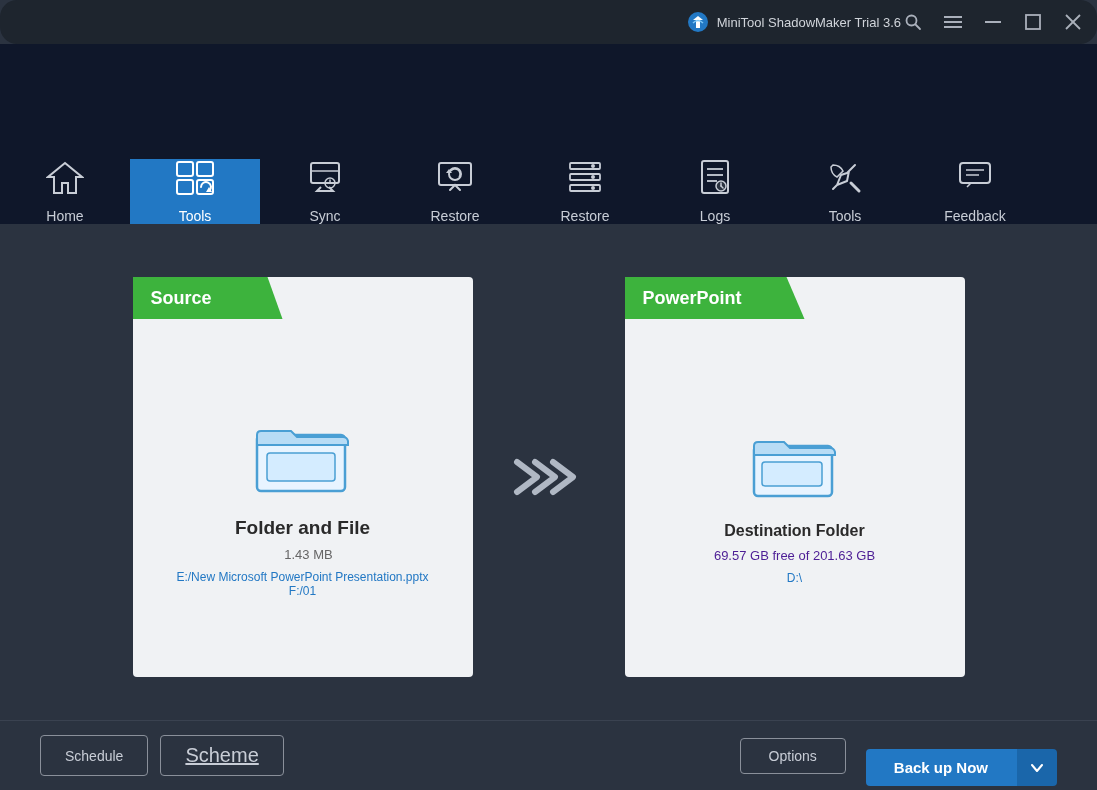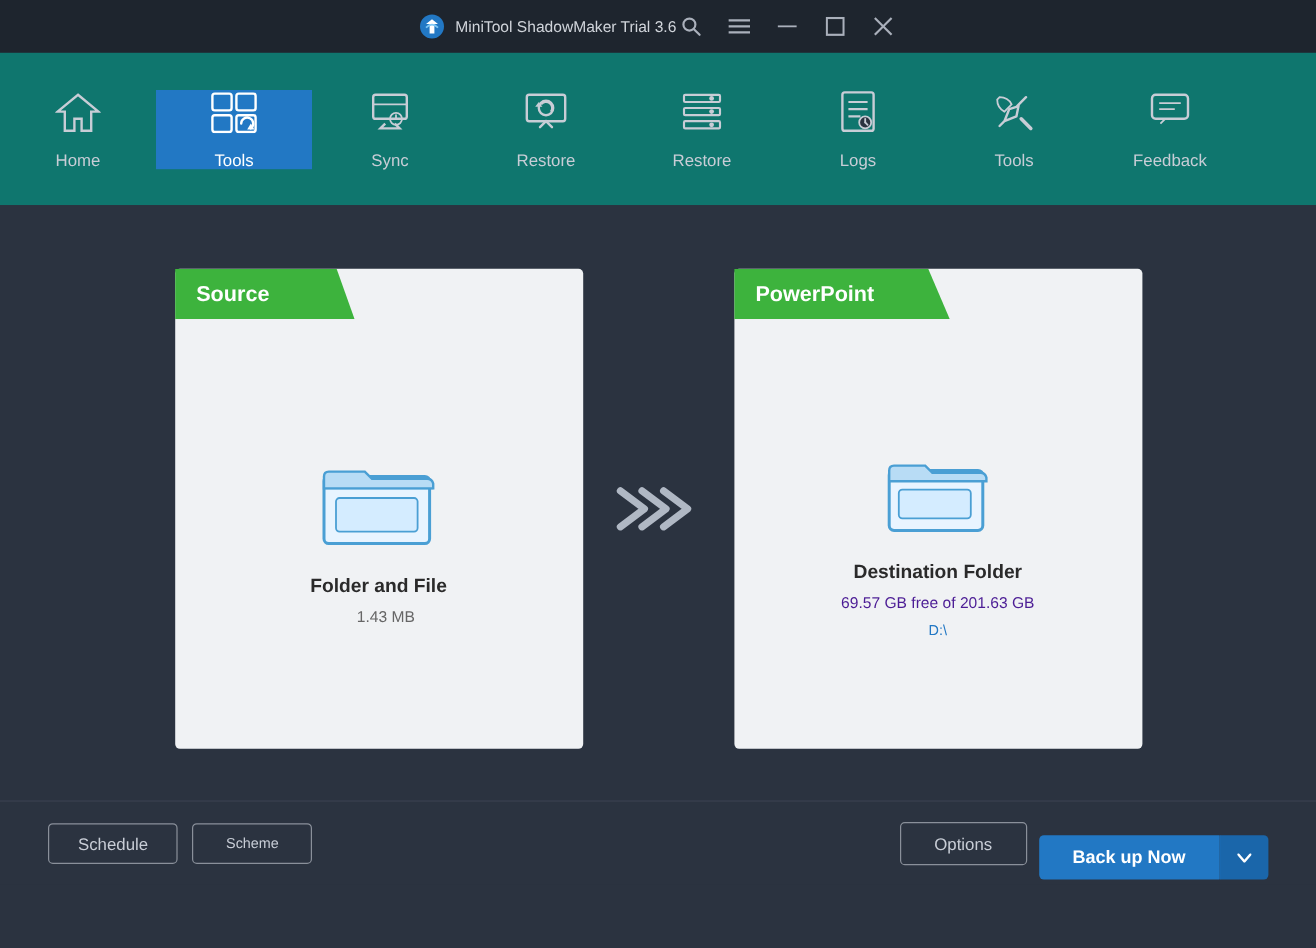--- a/index.html
+++ b/index.html
@@ -12,21 +12,22 @@
       position: relative;
     }
 
     
     #titlebar {
       background: #1e252e;
       height: 44px;
       display: flex;
       align-items: center;
       padding: 0 12px;
-      justify-content: center;
+      justify-content: flex-end;
+      border-radius: 17px;
     }
     #titlebar-left {
       display: flex;
       align-items: center;
       gap: 8px;
     }
     #titlebar-title {
       color: #d0d4da;
       font-size: 13px;
     }
@@ -41,24 +42,24 @@
       cursor: pointer;
       width: 24px;
       height: 24px;
       display: flex;
       align-items: center;
       justify-content: center;
     }
 
     
     #navbar {
-      background: #0f766e;
-      height: 127px;
-      display: flex;
-      align-items: center;
+      background: #0f172a;
+      height: 180px;
+      display: flex;
+      align-items: flex-end;
     }
     .nav-item {
       display: flex;
       flex-direction: column;
       align-items: center;
       justify-content: center;
       width: 130px;
       gap: 8px;
       cursor: pointer;
       color: #c8cdd6;
@@ -183,20 +184,21 @@
     }
 
     .btn-options {
       background: transparent;
       border: 1.5px solid #8a909a;
       color: #c8cdd6;
       border-radius: 4px;
       padding: 8px 28px;
       font-size: 14px;
       cursor: pointer;
+      margin-right: 10px;
     }
 
     .btn-backup-now {
       background: #2278c4;
       border: none;
       color: #fff;
       border-radius: 4px 0 0 4px;
       padding: 10px 28px;
       font-size: 15px;
       font-weight: 600;
@@ -361,38 +363,40 @@
         <line x1="9" y1="11" x2="27" y2="11" stroke="#c8cdd6" stroke-width="1.5"></line>
         <line x1="9" y1="16" x2="22" y2="16" stroke="#c8cdd6" stroke-width="1.5"></line>
       </svg>
     </span>
     <span class="nav-label">Feedback</span>
   </div>
 </div>
 
 <div id="main" style="display:flex; flex-direction:column; align-items:center; justify-content:center; padding: 20px 40px; background:#2b3340; height:calc(790px - 44px - 180px - 70px);">
 
-  <div id="backup-row" style="display:flex; align-items:center; justify-content:center; gap:3px; width:100%; max-width:920px;">
+  <div id="backup-row" style="display:flex; align-items:center; justify-content:center; gap:16px; width:100%; max-width:920px;">
 
     <div class="backup-panel" style="width:340px; min-height:400px; position:relative; display:flex; flex-direction:column; align-items:center; padding: 50px 20px 30px 20px; background:#f0f2f4; border-radius:4px;">
 
       <div style="position:absolute; top:0; left:0; height:42px; display:flex; align-items:center; padding:0 30px 0 18px; background:#3db33d; color:#fff; font-size:18px; font-weight:700; clip-path: polygon(0 0, 90% 0, 100% 100%, 0 100%); min-width:150px;">
         <span>Source</span>
       </div>
 
       <div class="folder-icon-wrap">
         <svg width="95" height="78" viewBox="0 0 95 78" fill="none">
           <rect x="2" y="18" width="88" height="56" rx="4" fill="#e8f4ff" stroke="#4a9fd4" stroke-width="2.5"></rect>
           <path d="M2 28 L93 28" stroke="#4a9fd4" stroke-width="1.5"></path>
           <path d="M2 22 L2 18 Q2 14 6 14 L36 14 L42 20 L88 20 Q92 20 93 24 L93 28 L2 28 Z" fill="#b8dcf5" stroke="#4a9fd4" stroke-width="2"></path>
           <rect x="12" y="36" width="68" height="28" rx="3" fill="#d4ecff" stroke="#4a9fd4" stroke-width="1.5"></rect>
         </svg>
       </div>
-      <div class="panel-title-text" style="font-size:16px; font-weight:700; color:#2a2a2a; margin-bottom:8px; text-align:center;">Folder and File</div>
+      <div class="panel-title-text" style="font-size:19px; font-weight:700; color:#2a2a2a; margin-bottom:8px; text-align:center;">Folder and File</div>
       <div class="panel-size" style="font-size:13px; color:#666; margin-bottom:8px; text-align:center;margin-left:12px;">1.43 MB</div>
+      <div class="panel-path" style="font-size:12px; color:#2278c4; text-align:center; white-space:pre-line;">E:/New Microsoft PowerPoint Presentation.pptx
+F:/01</div>
     </div>
 
     <div class="arrows-wrap" style="width:120px; display:flex; align-items:center; justify-content:center; flex-shrink:0;">
       <svg width="80" height="50" viewBox="0 0 80 50" fill="none">
 
         <path d="M8 10 L28 25 L8 40" stroke="#b0b8c4" stroke-width="6" fill="none" stroke-linecap="round" stroke-linejoin="round"></path>
         <path d="M26 10 L46 25 L26 40" stroke="#b0b8c4" stroke-width="6" fill="none" stroke-linecap="round" stroke-linejoin="round"></path>
         <path d="M44 10 L64 25 L44 40" stroke="#b0b8c4" stroke-width="6" fill="none" stroke-linecap="round" stroke-linejoin="round"></path>
       </svg>
     </div>
@@ -416,21 +420,21 @@
       <div class="panel-path" style="font-size:12px; color:#2278c4; text-align:center;">D:\</div>
     </div>
 
   </div>
 </div>
 
 <div id="bottombar" style="height:70px; background:#2b3340; display:flex; align-items:center; justify-content:space-between; padding:0 40px; border-top:1px solid #3a4250;">
 
   <div class="bottom-left" style="display:flex; gap:12px;">
     <button class="btn-outline" style="background:transparent; border:1.5px solid #8a909a; color:#c8cdd6; border-radius:4px; padding:8px 24px; font-size:14px; cursor:pointer;">Schedule</button>
-    <button class="btn-outline" style="background:transparent; border:1.5px solid #8a909a; color:#c8cdd6; border-radius:4px; padding:8px 24px; font-size:12px; cursor:pointer;">Scheme</button>
+    <button class="btn-outline" style="background:transparent; border:1.5px solid #8a909a; color:#c8cdd6; border-radius:4px; padding:8px 24px; font-size:20px; cursor:pointer;text-decoration:underline;">Scheme</button>
   </div>
 
   <div class="bottom-right" style="display:flex; align-items:center; gap:10px;">
     <button class="btn-options" style="background:transparent; border:1.5px solid #8a909a; color:#c8cdd6; border-radius:4px; padding:9px 28px; font-size:14px; cursor:pointer;">Options</button>
     <div style="display:flex; align-items:stretch;margin-top:24px;">
       <button class="btn-backup-now" style="background:#2278c4; border:none; color:#fff; border-radius:4px 0 0 4px; padding:10px 28px; font-size:15px; font-weight:600; cursor:pointer; min-width:140px;">Back up Now</button>
       <button class="btn-backup-dropdown" style="background:#1a66aa; border:none; color:#fff; border-radius:0 4px 4px 0; padding:10px 14px; font-size:13px; cursor:pointer; border-left:1px solid #2278c4;">
         <svg width="12" height="8" viewBox="0 0 12 8" fill="none">
           <path d="M1 1 L6 7 L11 1" stroke="#fff" stroke-width="2" stroke-linecap="round" stroke-linejoin="round"></path>
         </svg>

